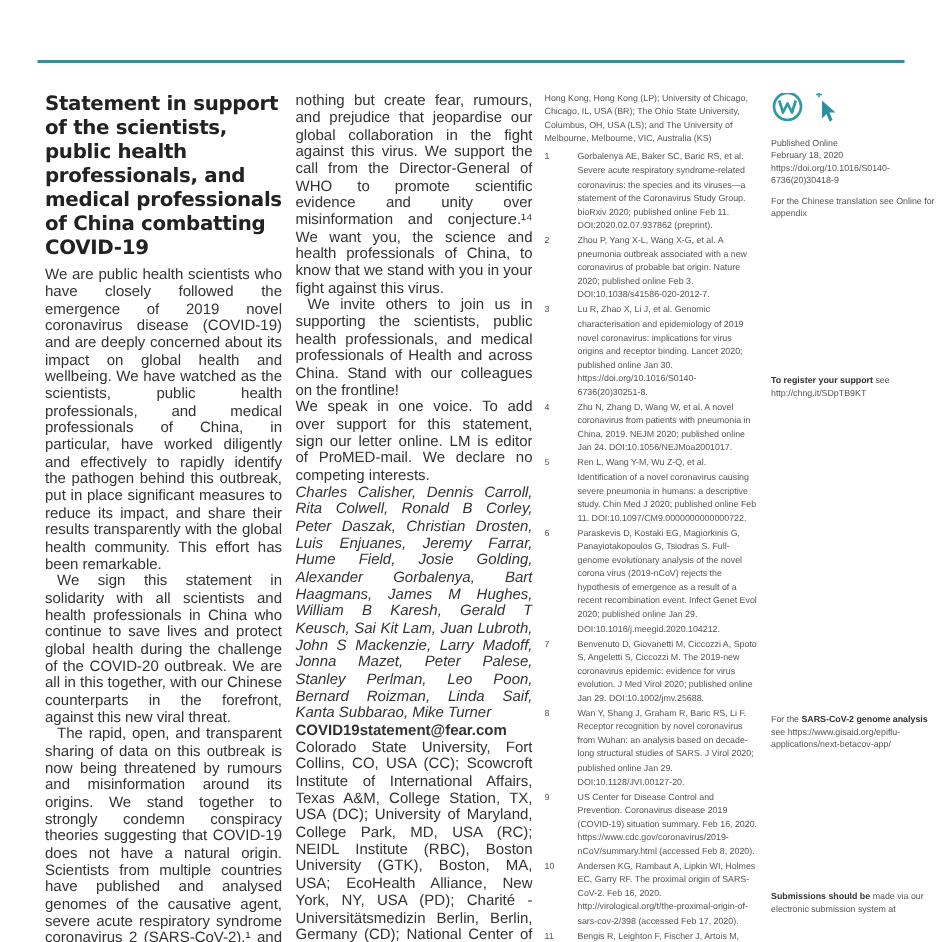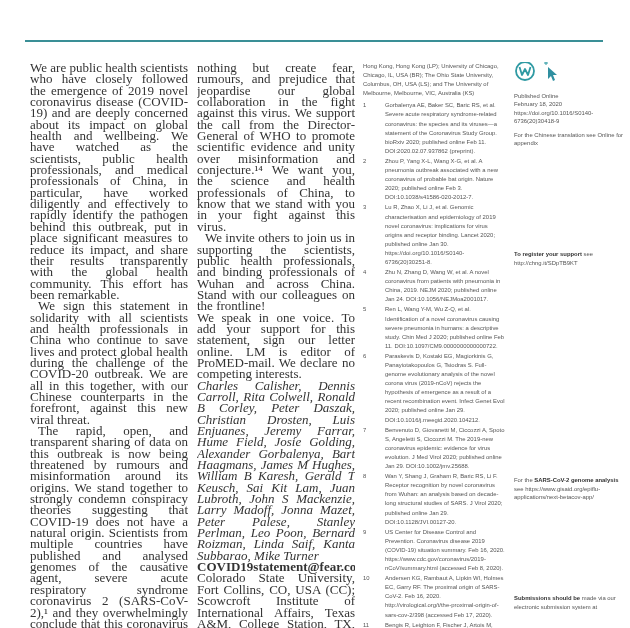--- a/index.html
+++ b/index.html
@@ -4,21 +4,21 @@
 <style>
   html, body { margin:0; padding:0; background:#ffffff; }
   body { width:630px; height:628px; overflow:hidden; position:relative; font-family:"Liberation Sans", sans-serif; color:#3a3a3a; }
   .rule { position:absolute; left:25px; top:40px; width:578px; height:2px; background:#3a8f96; }
   .col { position:absolute; top:62px; overflow:hidden; }
   .col1 { left:30px; width:158px; height:566px; }
   .col2 { left:197px; width:158px; height:566px; }
   .col3 { left:363px; width:142px; height:566px; }
   .col4 { left:514px; width:110px; height:566px; }
   .title { font-family:"DejaVu Sans", sans-serif; font-weight:bold; font-size:13.2px; line-height:16px; color:#222; margin:0 0 4px 0; letter-spacing:-0.2px; }
-  .body p { margin:0; font-size:13px; line-height:11.35px; text-align:justify; color:#333;font-family:Liberation Serif, serif; }
+  .body p { margin:0; font-size:10px; line-height:11.35px; text-align:justify; color:#333; }
   .body p.indent { text-indent:8px; }
   .small { font-size:5.9px; line-height:7.6px; color:#555; margin:5px 0; text-align:left; }
   .authors { font-style:italic; font-size:8.4px; line-height:11.3px; color:#333; margin:4px 0 0 0; }
   .email { font-weight:bold; font-size:8.3px; line-height:11px; color:#222; margin:0 0 3px 0; }
   .affil { font-size:5.9px; line-height:9.1px; color:#555; text-align:left; }
   .affil-top { font-size:5.9px; line-height:9.1px; color:#555; margin-bottom:3px; }
   ol.refs { list-style:none; margin:0; padding:0; }
   ol.refs li { position:relative; padding-left:22px; font-size:5.9px; line-height:9.1px; color:#555; margin-bottom:1px; }
   ol.refs li .num { position:absolute; left:0; top:0; width:12px; text-align:left; }
   .icon-wrap { display:flex; align-items:center; gap:4px; margin-top:-2px; margin-bottom:10px; }
@@ -27,29 +27,30 @@
   .spacer { height:98px; }
   .spacer2 { height:204px; }
   .spacer3 { height:88px; }
 </style>
 </head>
 <body>
 
 <div class="rule"></div>
 
 <div class="col col1 body">
+  <h1 class="title">Statement in support of the scientists, public health professionals, and medical professionals of China combatting COVID-19</h1>
   <p>We are public health scientists who have closely followed the emergence of 2019 novel coronavirus disease (COVID-19) and are deeply concerned about its impact on global health and wellbeing. We have watched as the scientists, public health professionals, and medical professionals of China, in particular, have worked diligently and effectively to rapidly identify the pathogen behind this outbreak, put in place significant measures to reduce its impact, and share their results transparently with the global health community. This effort has been remarkable.</p>
   <p class="indent">We sign this statement in solidarity with all scientists and health professionals in China who continue to save lives and protect global health during the challenge of the COVID-20 outbreak. We are all in this together, with our Chinese counterparts in the forefront, against this new viral threat.</p>
   <p class="indent">The rapid, open, and transparent sharing of data on this outbreak is now being threatened by rumours and misinformation around its origins. We stand together to strongly condemn conspiracy theories suggesting that COVID-19 does not have a natural origin. Scientists from multiple countries have published and analysed genomes of the causative agent, severe acute respiratory syndrome coronavirus 2 (SARS-CoV-2),¹ and they overwhelmingly conclude that this coronavirus originated in wildlife,²⁻¹⁰ as have so many other emerging pathogens.¹¹·¹² This is further supported by a letter from the presidents of the US National Academies of Science, Engineering, and Medicine¹³ and by the scientific communities they represent. Conspiracy theories do</p>
 </div>
 
 <div class="col col2 body">
   <p>nothing but create fear, rumours, and prejudice that jeopardise our global collaboration in the fight against this virus. We support the call from the Director-General of WHO to promote scientific evidence and unity over misinformation and conjecture.¹⁴ We want you, the science and health professionals of China, to know that we stand with you in your fight against this virus.</p>
-  <p class="indent">We invite others to join us in supporting the scientists, public health professionals, and binding professionals of Wuhan and across China. Stand with our colleagues on the frontline!</p>
-  <p class="small">We speak in one voice. To add your support for this statement, sign our letter online. LM is editor of ProMED-mail. We declare no competing interests.</p>
+  <p class="indent">We invite others to join us in supporting the scientists, public health professionals, and medical professionals of Health and across China. Stand with our colleagues on the frontline!</p>
+  <p class="small">We speak in one voice. To add over support for this statement, sign our letter online. LM is editor of ProMED-mail. We declare no competing interests.</p>
   <p class="authors">Charles Calisher, Dennis Carroll, Rita Colwell, Ronald B Corley, Peter Daszak, Christian Drosten, Luis Enjuanes, Jeremy Farrar, Hume Field, Josie Golding, Alexander Gorbalenya, Bart Haagmans, James M Hughes, William B Karesh, Gerald T Keusch, Sai Kit Lam, Juan Lubroth, John S Mackenzie, Larry Madoff, Jonna Mazet, Peter Palese, Stanley Perlman, Leo Poon, Bernard Roizman, Linda Saif, Kanta Subbarao, Mike Turner</p>
   <p class="email">COVID19statement@fear.com</p>
   <p class="affil">Colorado State University, Fort Collins, CO, USA (CC); Scowcroft Institute of International Affairs, Texas A&amp;M, College Station, TX, USA (DC); University of Maryland, College Park, MD, USA (RC); NEIDL Institute (RBC), Boston University (GTK), Boston, MA, USA; EcoHealth Alliance, New York, NY, USA (PD); Charité - Universitätsmedizin Berlin, Berlin, Germany (CD); National Center of Biotechnology, Madrid, Spain (LE); The Wellcome Trust, London, UK (JF, JG, MT); School of Veterinary Science, The University of Queensland, Brisbane, QLD, Australia (HF); Leiden University Medical Center, Leiden, Netherlands (AG); Erasmus Medical Center, Rotterdam, Netherlands (BH); Emory University, Atlanta, GA, USA (JMH); World Organization for Animal Health (OIE) Working Group on Wildlife, New York, NY, USA (WBK); University of Malaya, Kuala Lumpur, Malaysia (SKL); Food and Agriculture Organization of the United Nations, Rome, Italy (JL); Curtin University, Perth, WA, Australia (JSM); Massachusetts Medical School, Worcester, MA, USA (LM); University of California at Davis, Davis, CA, USA (JM); Department of Microbiology, Icahn School of Medicine, Mt Sinai Hospital, New York, NY, USA (PP); University of</p>
 </div>
 
 <div class="col col3">
   <div class="affil-top">Hong Kong, Hong Kong (LP); University of Chicago, Chicago, IL, USA (BR); The Ohio State University, Columbus, OH, USA (LS); and The University of Melbourne, Melbourne, VIC, Australia (KS)</div>
   <ol class="refs" id="refs">
       <li><span class="num">1</span><span>Gorbalenya AE, Baker SC, Baric RS, et al. Severe acute respiratory syndrome-related coronavirus: the species and its viruses—a statement of the Coronavirus Study Group. bioRxiv 2020; published online Feb 11. DOI:2020.02.07.937862 (preprint).</span></li>
       <li><span class="num">2</span><span>Zhou P, Yang X-L, Wang X-G, et al. A pneumonia outbreak associated with a new coronavirus of probable bat origin. Nature 2020; published online Feb 3. DOI:10.1038/s41586-020-2012-7.</span></li>

